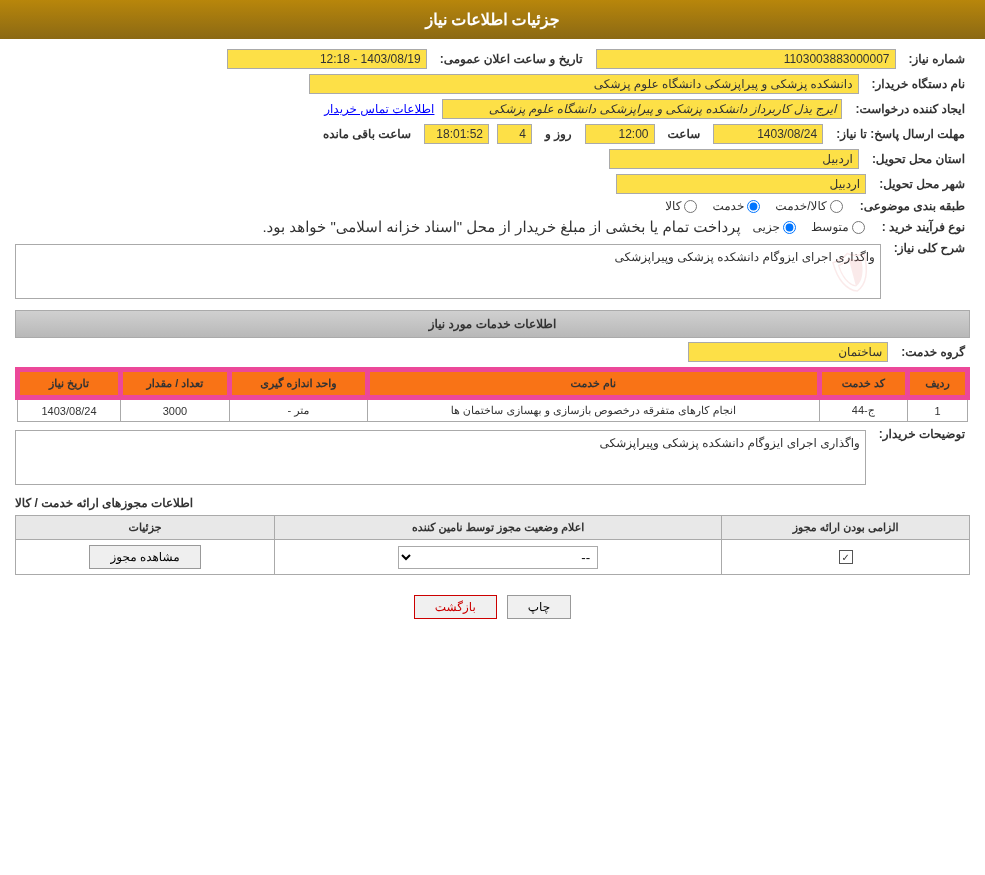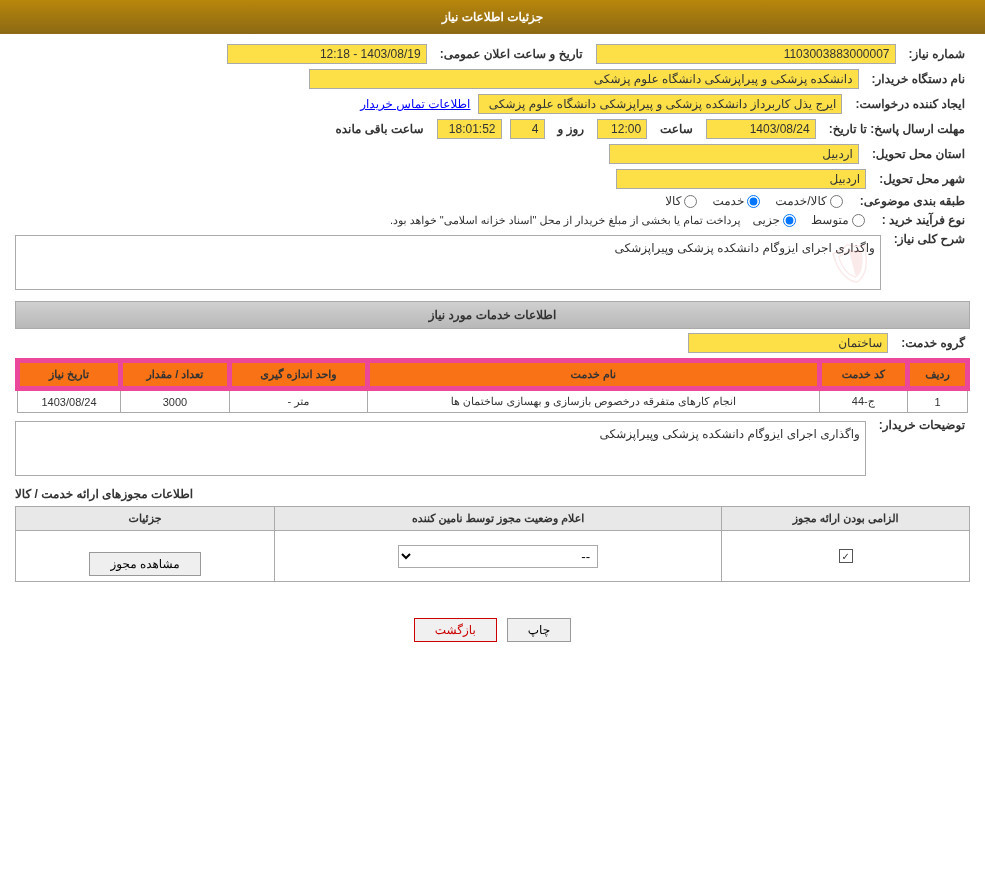--- a/index.html
+++ b/index.html
@@ -14,22 +14,23 @@
       width: 985px;
       margin: 0 auto;
       background: #fff;
       min-height: 875px;
     }
     .header-bar {
       background: linear-gradient(to bottom, #b8860b, #8b6914);
       color: white;
       text-align: center;
       padding: 10px;
-      font-size: 12px;
-      font-weight: bold;
+      font-size: 16px;
+      font-weight: bold;
+      font-family: Liberation Serif, serif;
     }
     .content-area {
       padding: 10px 15px;
     }
     .input-box {
       border: 1px solid #aaa;
       padding: 2px 5px;
       background: #fde047;
       display: inline-block;
       text-align: right;
@@ -93,21 +94,20 @@
       border: 1px solid #aaa;
       padding: 5px;
       text-align: center;
     }
     .btn {
       padding: 4px 20px;
       border: 1px solid #999;
       cursor: pointer;
       font-family: Tahoma, Arial, sans-serif;
       font-size: 12px;
-      margin-top: 16px;
     }
     .btn-print {
       background: #f0f0f0;
     }
     .btn-back {
       background: #f0f0f0;
       border: 1px solid #c00;
       color: #c00;
     }
     .bottom-buttons {
@@ -168,29 +168,29 @@
       <span class="input-box" style="width:200px; min-height:20px;">1403/08/19 - 12:18</span>
     </div>
 
     <div style="display:flex; align-items:center; margin-bottom:5px; gap:8px;">
       <span class="lbl">نام دستگاه خریدار:</span>
       <span class="input-box" style="width:550px; min-height:20px;">دانشکده پزشکی و پیراپزشکی دانشگاه علوم پزشکی</span>
     </div>
 
     <div style="display:flex; align-items:center; margin-bottom:5px; gap:8px;">
       <span class="lbl">ایجاد کننده درخواست:</span>
-      <span class="input-box" style="width:364px; min-height:20px;">ایرج یذل کاربرداز دانشکده پزشکی و پیراپزشکی دانشگاه علوم پزشکی</span>
+      <span class="input-box" style="width:400px; min-height:20px;font-style:italic;">ایرج یذل کاربرداز دانشکده پزشکی و پیراپزشکی دانشگاه علوم پزشکی</span>
       <span class="blue-link">اطلاعات تماس خریدار</span>
     </div>
 
     <div style="display:flex; align-items:center; margin-bottom:5px; gap:8px; flex-wrap:wrap;">
-      <span class="lbl">مهلت ارسال پاسخ: تا تاریخ:</span>
+      <span class="lbl">مهلت ارسال پاسخ: تا نیاز:</span>
       <span class="input-box" style="width:110px; min-height:20px;">1403/08/24</span>
       <span class="lbl">ساعت</span>
-      <span class="input-box" style="width:50px; min-height:20px;">12:00</span>
+      <span class="input-box" style="width:70px; min-height:20px;">12:00</span>
       <span class="lbl">روز و</span>
       <span class="input-box" style="width:35px; min-height:20px;">4</span>
       <span class="input-box" style="width:65px; min-height:20px;text-align:right;">18:01:52</span>
       <span class="lbl">ساعت باقی مانده</span>
     </div>
 
     <div style="display:flex; align-items:center; margin-bottom:5px; gap:8px;">
       <span class="lbl">استان محل تحویل:</span>
       <span class="input-box" style="width:250px; min-height:20px;">اردبیل</span>
     </div>
@@ -223,21 +223,21 @@
       <div class="radio-group">
         <label class="radio-label">
           <input type="radio" name="purchase_type" style=""> 
             <span>متوسط</span>
         </label>
         <label class="radio-label">
           <input type="radio" name="purchase_type" checked="" style=""> 
             <span>جزیی</span>
         </label>
       </div>
-      <span style="font-size:11px; color:#333;">پرداخت تمام یا بخشی از مبلغ خریدار از محل "اسناد خزانه اسلامی" خواهد بود.</span>
+      <span style="font-size:15px; color:#333;">پرداخت تمام یا بخشی از مبلغ خریدار از محل "اسناد خزانه اسلامی" خواهد بود.</span>
     </div>
 
     <div style="display:flex; align-items:flex-start; margin-bottom:8px; gap:8px;">
       <span class="lbl">شرح کلی نیاز:</span>
       <div class="description-box watermark" style="flex:1; min-height:55px; position:relative;">
         <span>واگذاری اجرای ایزوگام دانشکده پزشکی وپیراپزشکی</span>
         <div style="position:absolute; bottom:2px; right:2px; opacity:0.08; font-size:40px; color:#c00; transform:rotate(-15deg);">🛡</div>
       </div>
     </div>
 

